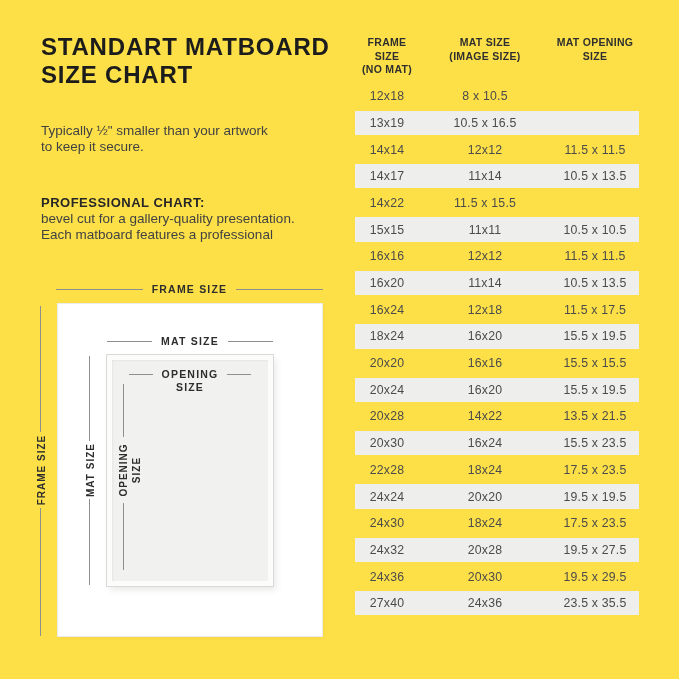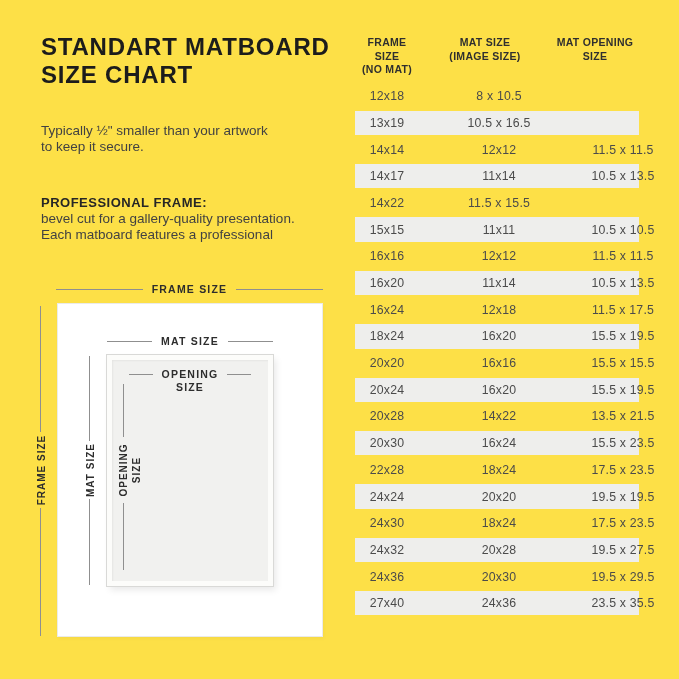--- a/index.html
+++ b/index.html
@@ -109,21 +109,20 @@
     line-height: 13.5px;
     letter-spacing: 0.3px;
     color: #2f2f2f;
   }
   .trow {
     display: grid;
     grid-template-columns: 64px 132px 88px;
     height: 24.4px;
     margin-bottom: 2.3px;
     align-items: center;
-    gap: 14px;
   }
   .trow.striped { background: #eeeeec; }
   .td {
     text-align: center;
     font-size: 12.3px;
     letter-spacing: 0.2px;
     color: #4b4b4b;
   }
 </style>
 </head>
@@ -137,21 +136,21 @@
   </h1>
 
   <div class="abs section" style="top:123px;">
     <div class="sec-body">
       <div>Typically ½" smaller than your artwork</div>
       <div>to keep it secure.</div>
     </div>
   </div>
 
   <div class="abs section" style="top:195px;">
-    <div class="sec-heading">PROFESSIONAL FRAME:</div>
+    <div class="sec-heading">PROFESSIONAL CHART:</div>
     <div class="sec-body">
       <div>bevel cut for a gallery-quality presentation.</div>
       <div>Each matboard features a professional</div>
     </div>
   </div>
 
   <div class="abs frame-rect"></div>
   <div class="abs mat-rect"></div>
 
   <div class="abs hlabel" style="left:56px;top:283px;width:267px;">

